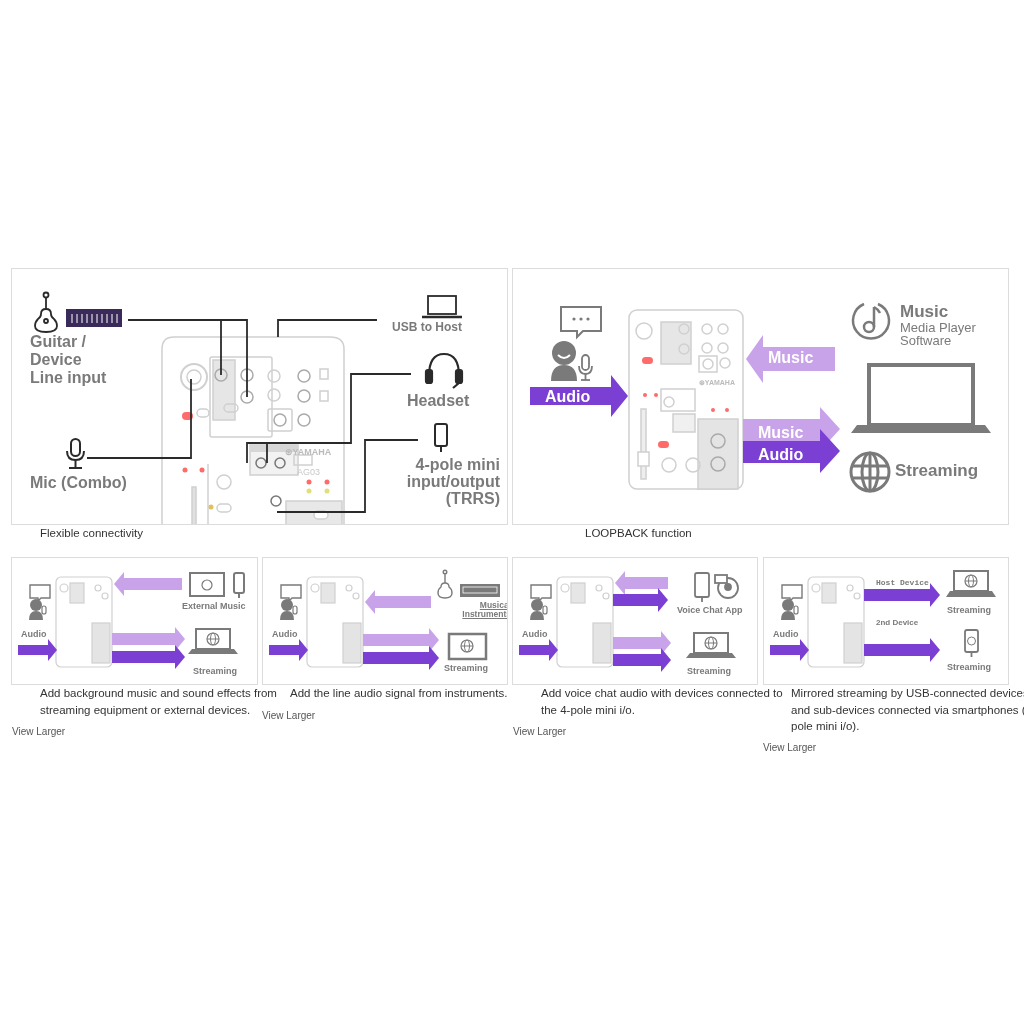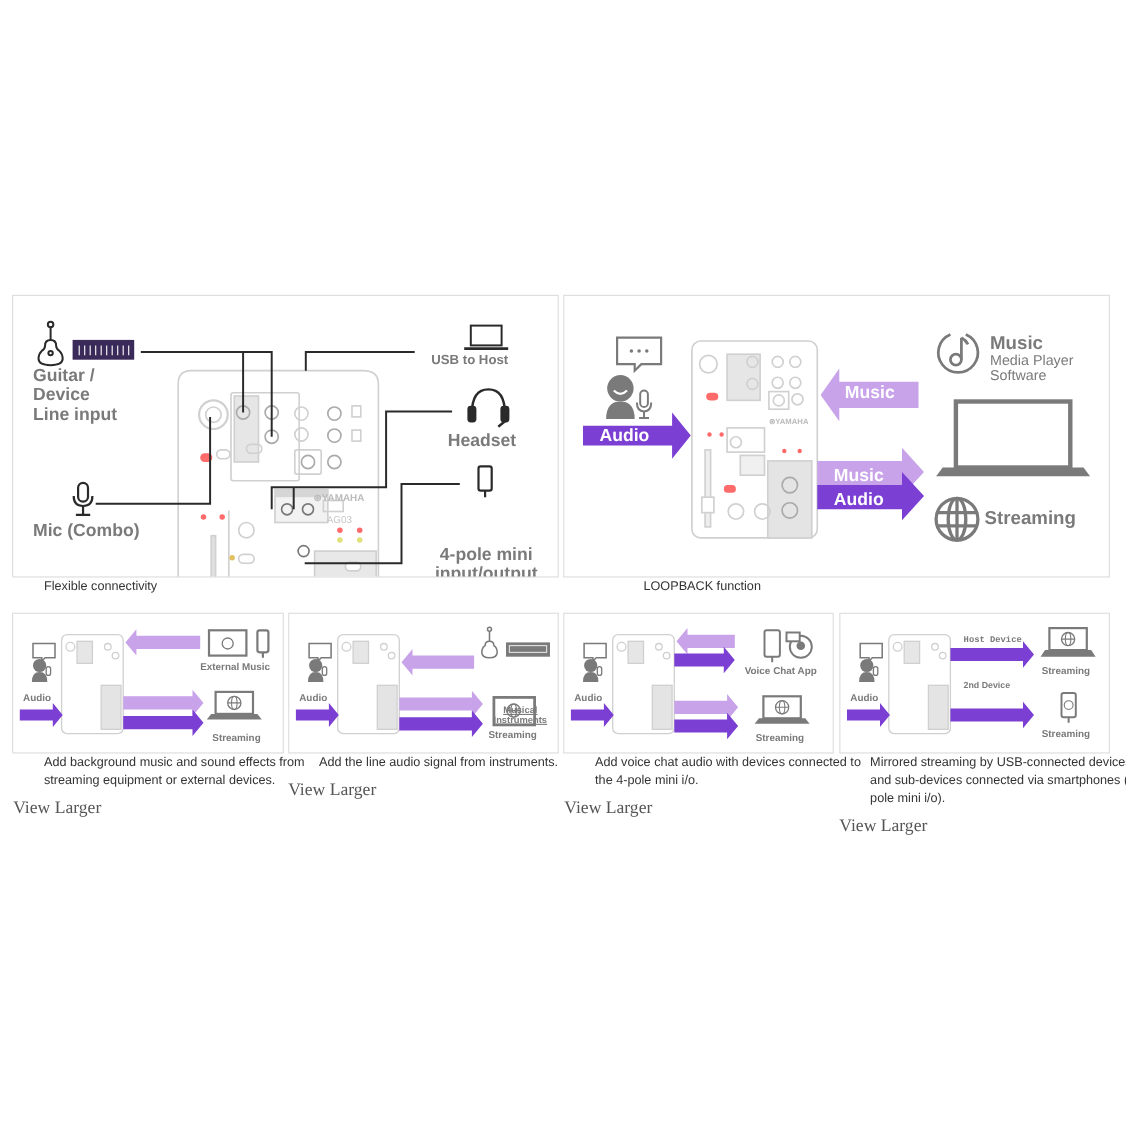--- a/index.html
+++ b/index.html
@@ -1,22 +1,22 @@
 <!DOCTYPE html>
 <html><head>
 <meta charset="utf-8">
 <style>
   html,body{margin:0;padding:0;background:#fff;}
   body{width:1024px;height:1024px;position:relative;overflow:hidden;font-family:"Liberation Sans",sans-serif;color:#333;}
   .panel{position:absolute;border:1px solid #dcdcdc;background:#fff;box-sizing:border-box;overflow:hidden;}
   .panel svg{position:absolute;left:0;top:0;}
   .cap{position:absolute;font-size:11.5px;line-height:16.5px;color:#333;padding-left:28px;}
-  .link{position:absolute;font-size:16px;color:#555;text-decoration:none;cursor:pointer;font-family:Liberation Serif, serif;}
+  .link{position:absolute;font-size:10px;color:#555;text-decoration:none;cursor:pointer;}
   .lbl{position:absolute;font-family:"Liberation Sans",sans-serif;font-weight:bold;color:#7a7a7a;white-space:nowrap;}
-  .lbl.c{text-align:center;margin-top:40px;}
+  .lbl.c{text-align:right;}
   .arrow-text{position:absolute;font-family:"Liberation Sans",sans-serif;font-weight:bold;color:#fff;white-space:nowrap;}
   .thin{font-weight:normal;}
 </style>
 </head>
 <body>
 
 <div class="panel" style="left:11px;top:268px;width:497px;height:257px;">
   <svg width="497" height="257">
 
     <g fill="none" stroke="#d0d0d0" stroke-width="1.5">

